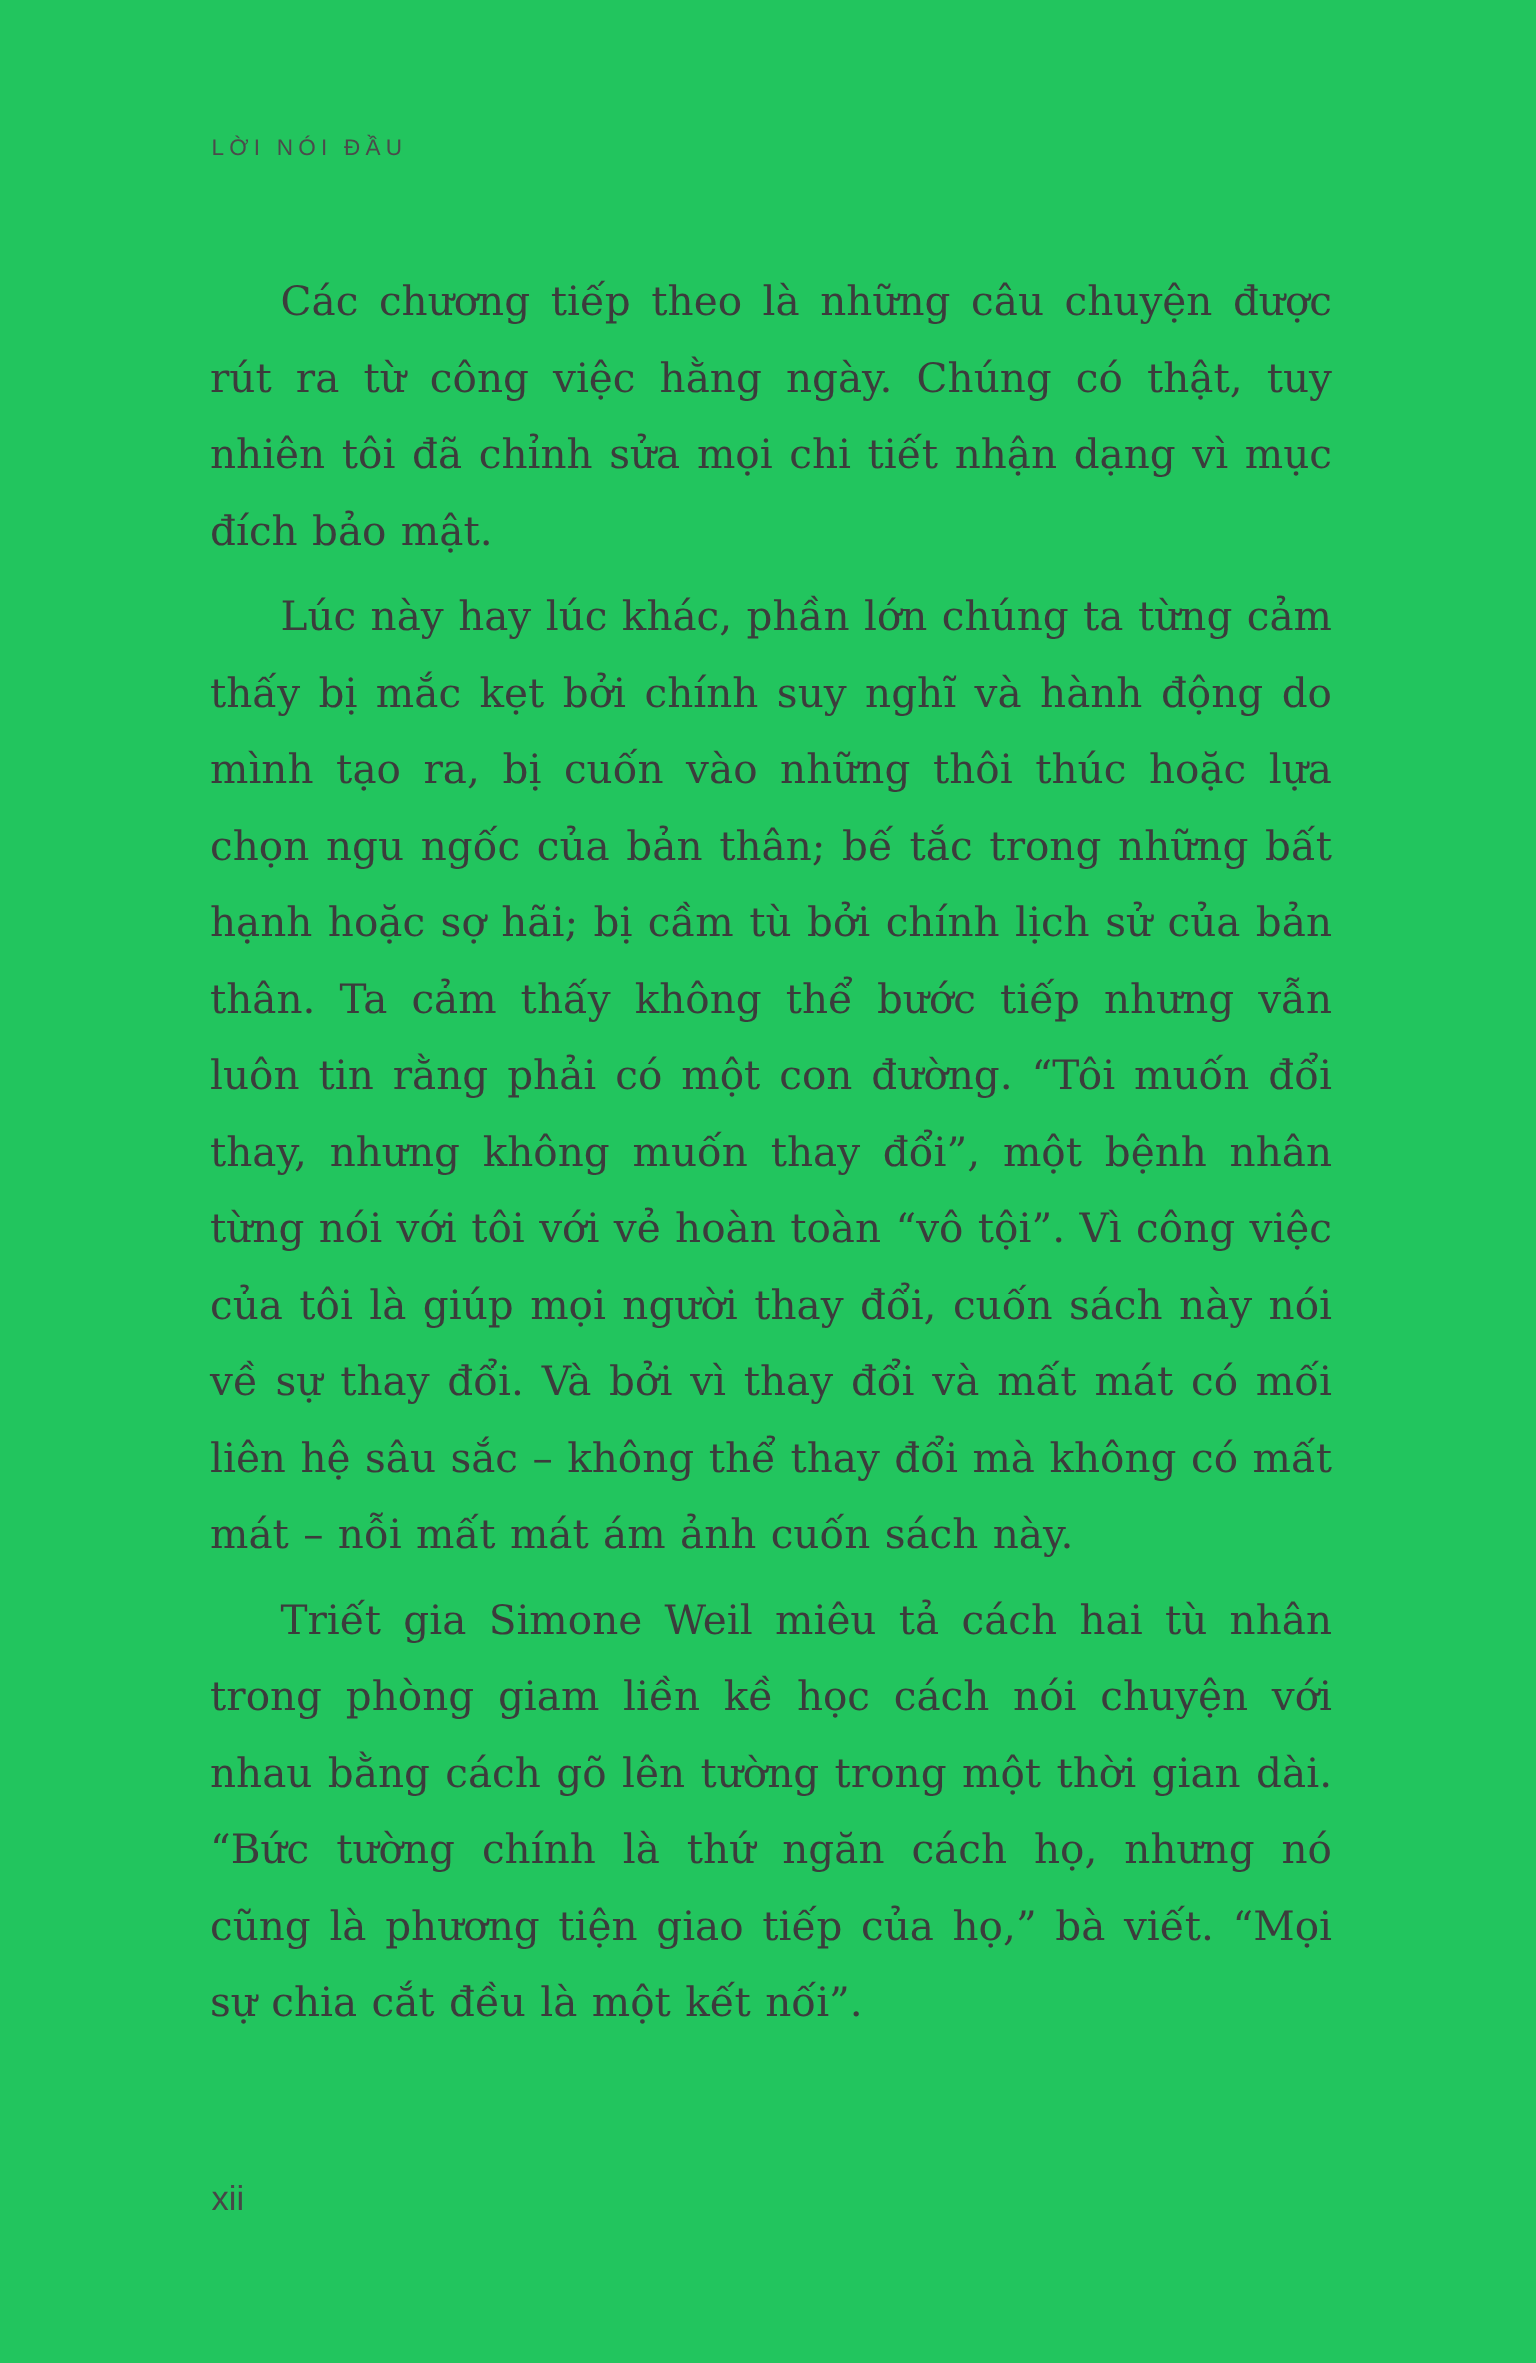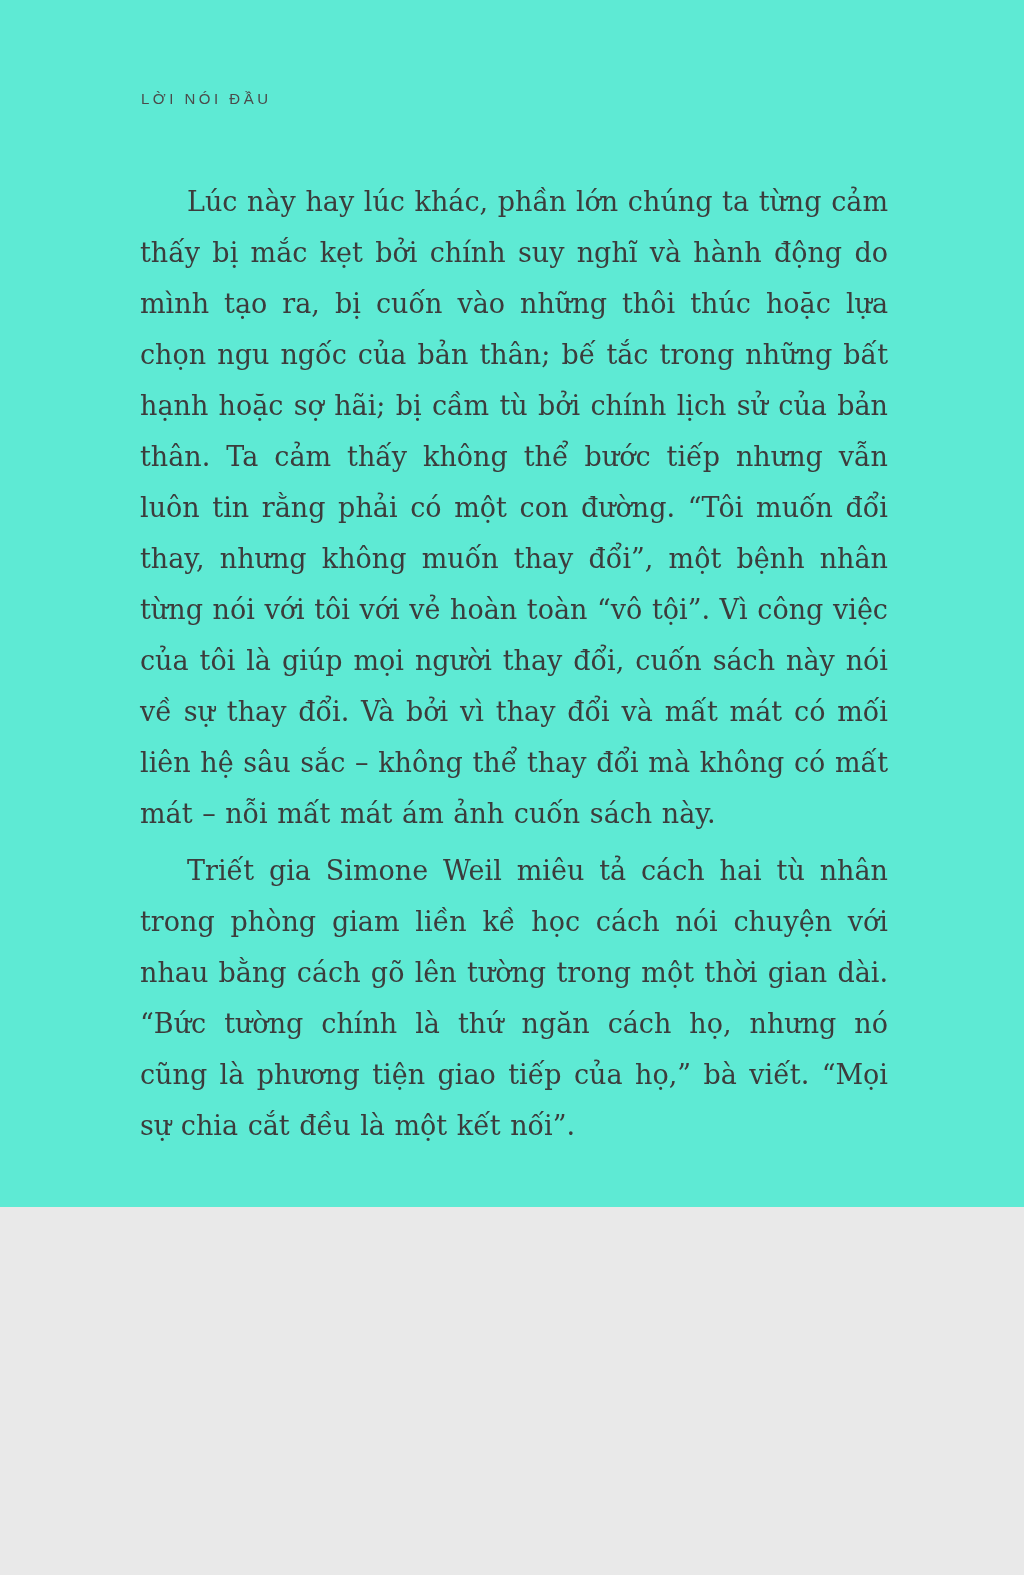--- a/index.html
+++ b/index.html
@@ -3,22 +3,22 @@
 <meta charset="utf-8">
 <style>
   * { margin: 0; padding: 0; box-sizing: border-box; }
   html, body {
     background: #e9e9e9;
     font-family: "DejaVu Serif", serif;
   }
   .page {
     position: relative;
     width: 1024px;
-    height: 1207px;
-    background: #5eead4;
+    height: 1575px;
+    background: #22c55e;
     overflow: hidden;
     margin: 0 auto;
   }
   .running-header {
     position: absolute;
     left: 141px;
     top: 90px;
     font-family: "Liberation Sans", sans-serif;
     font-size: 15px;
     font-weight: 400;
@@ -52,19 +52,20 @@
   }
 </style>
 </head>
 <body>
 
 <div class="page">
 
   <div class="running-header">LỜI NÓI ĐẦU</div>
 
   <div class="body-text">
+    <p>Các chương tiếp theo là những câu chuyện được rút ra từ công việc hằng ngày. Chúng có thật, tuy nhiên tôi đã chỉnh sửa mọi chi tiết nhận dạng vì mục đích bảo mật.</p>
     <p>Lúc này hay lúc khác, phần lớn chúng ta từng cảm thấy bị mắc kẹt bởi chính suy nghĩ và hành động do mình tạo ra, bị cuốn vào những thôi thúc hoặc lựa chọn ngu ngốc của bản thân; bế tắc trong những bất hạnh hoặc sợ hãi; bị cầm tù bởi chính lịch sử của bản thân. Ta cảm thấy không thể bước tiếp nhưng vẫn luôn tin rằng phải có một con đường. “Tôi muốn đổi thay, nhưng không muốn thay đổi”, một bệnh nhân từng nói với tôi với vẻ hoàn toàn “vô tội”. Vì công việc của tôi là giúp mọi người thay đổi, cuốn sách này nói về sự thay đổi. Và bởi vì thay đổi và mất mát có mối liên hệ sâu sắc – không thể thay đổi mà không có mất mát – nỗi mất mát ám ảnh cuốn sách này.</p>
     <p>Triết gia Simone Weil miêu tả cách hai tù nhân trong phòng giam liền kề học cách nói chuyện với nhau bằng cách gõ lên tường trong một thời gian dài. “Bức tường chính là thứ ngăn cách họ, nhưng nó cũng là phương tiện giao tiếp của họ,” bà viết. “Mọi sự chia cắt đều là một kết nối”.</p>
   </div>
 
   <div class="page-number">xii</div>
 
 </div>
 
 </body></html>

